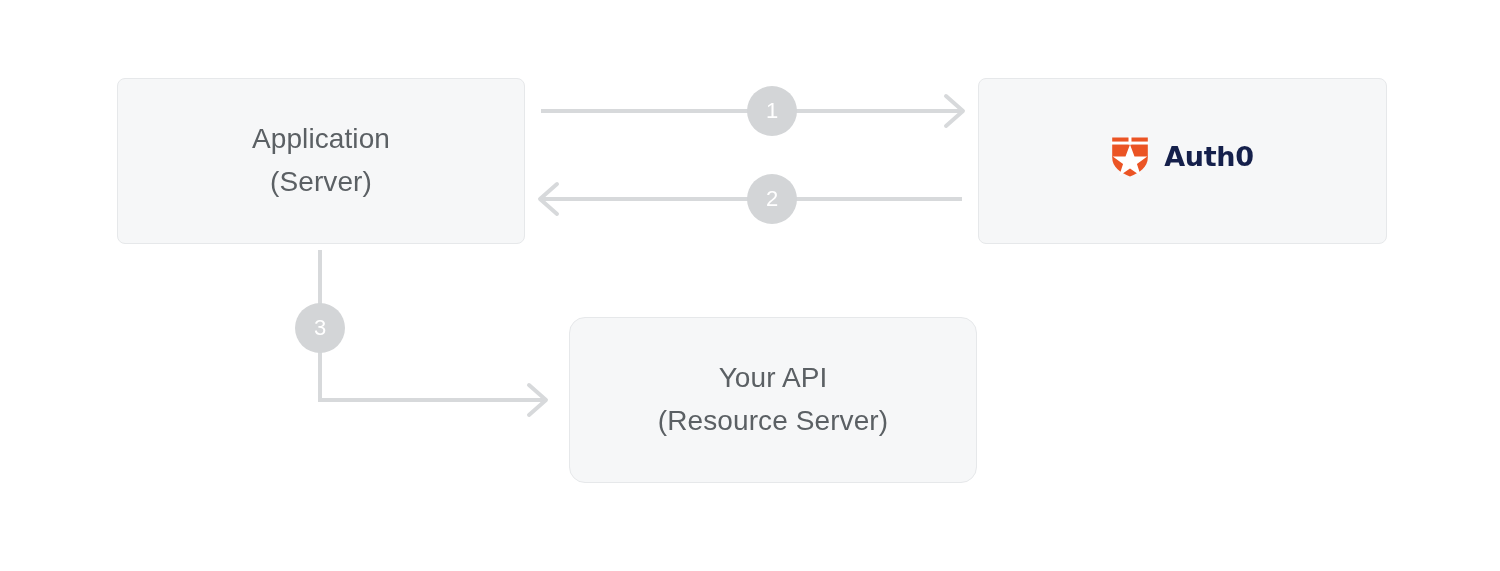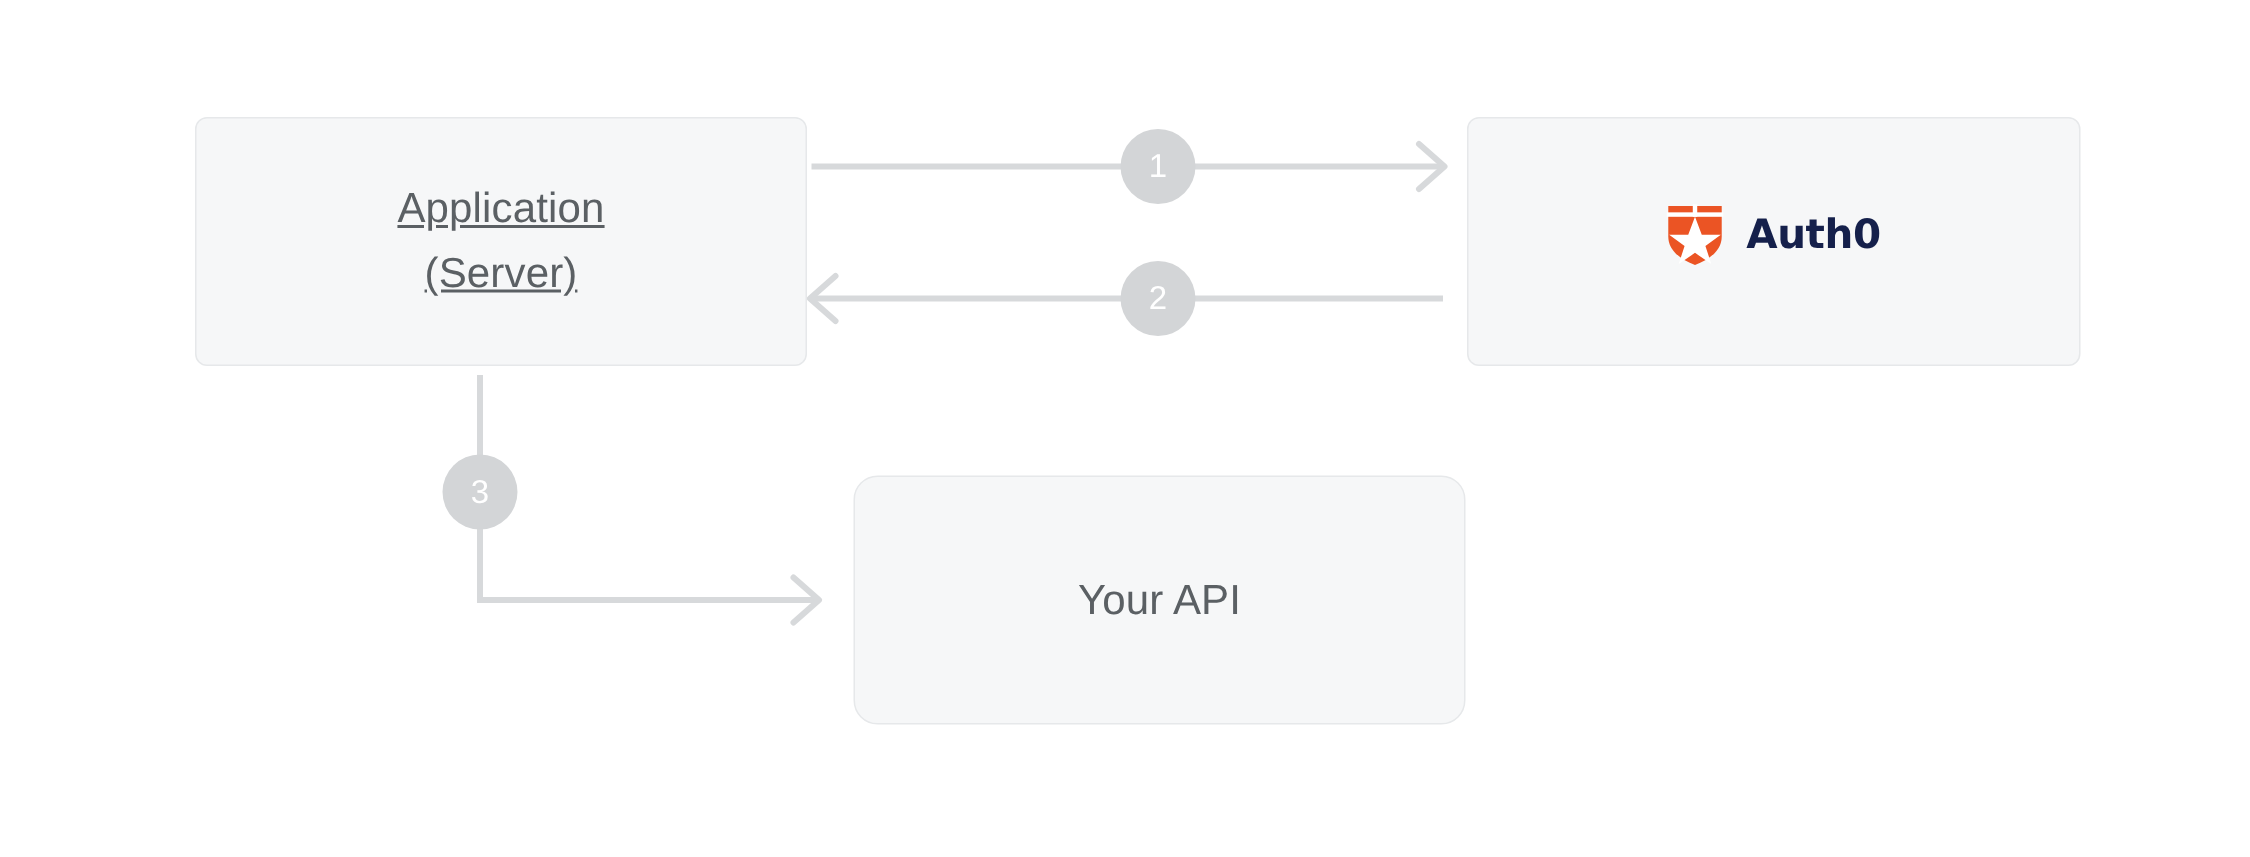--- a/index.html
+++ b/index.html
@@ -32,25 +32,24 @@
     line-height: 1.52;
     font-weight: 400;
     letter-spacing: 0.1px;
   }
   .node-line {
     display: block;
     text-align: center;
     white-space: nowrap;
   }
   #app-box {
-    left: 130px;
+    left: 117px;
     top: 78px;
     width: 408px;
     height: 166px;
-    text-decoration: underline;
   }
   #authserver-box {
     left: 978px;
     top: 78px;
     width: 409px;
     height: 166px;
   }
   #api-box {
     left: 569px;
     top: 317px;
@@ -141,19 +140,20 @@
         <path d="M32 14 L39.6 34.2 L61 34.2 L43.7 46.8 L50.3 67 L32 54.5 L13.7 67 L20.3 46.8 L3 34.2 L24.4 34.2 Z" fill="#ffffff"></path>
         <rect x="0" y="9" width="64" height="5" fill="#ffffff"></rect>
         <rect x="29.5" y="0" width="5" height="14" fill="#ffffff"></rect>
       </svg>
       <span class="auth0-wordmark">Auth0</span>
     </div>
   </div>
 
   <div id="api-box" class="node-box">
     <span class="node-line">Your API</span>
+    <span class="node-line">(Resource Server)</span>
   </div>
 
   <div id="badge-1" class="step-badge">1</div>
   <div id="badge-2" class="step-badge">2</div>
   <div id="badge-3" class="step-badge">3</div>
 
 </div>
 
 </body></html>

